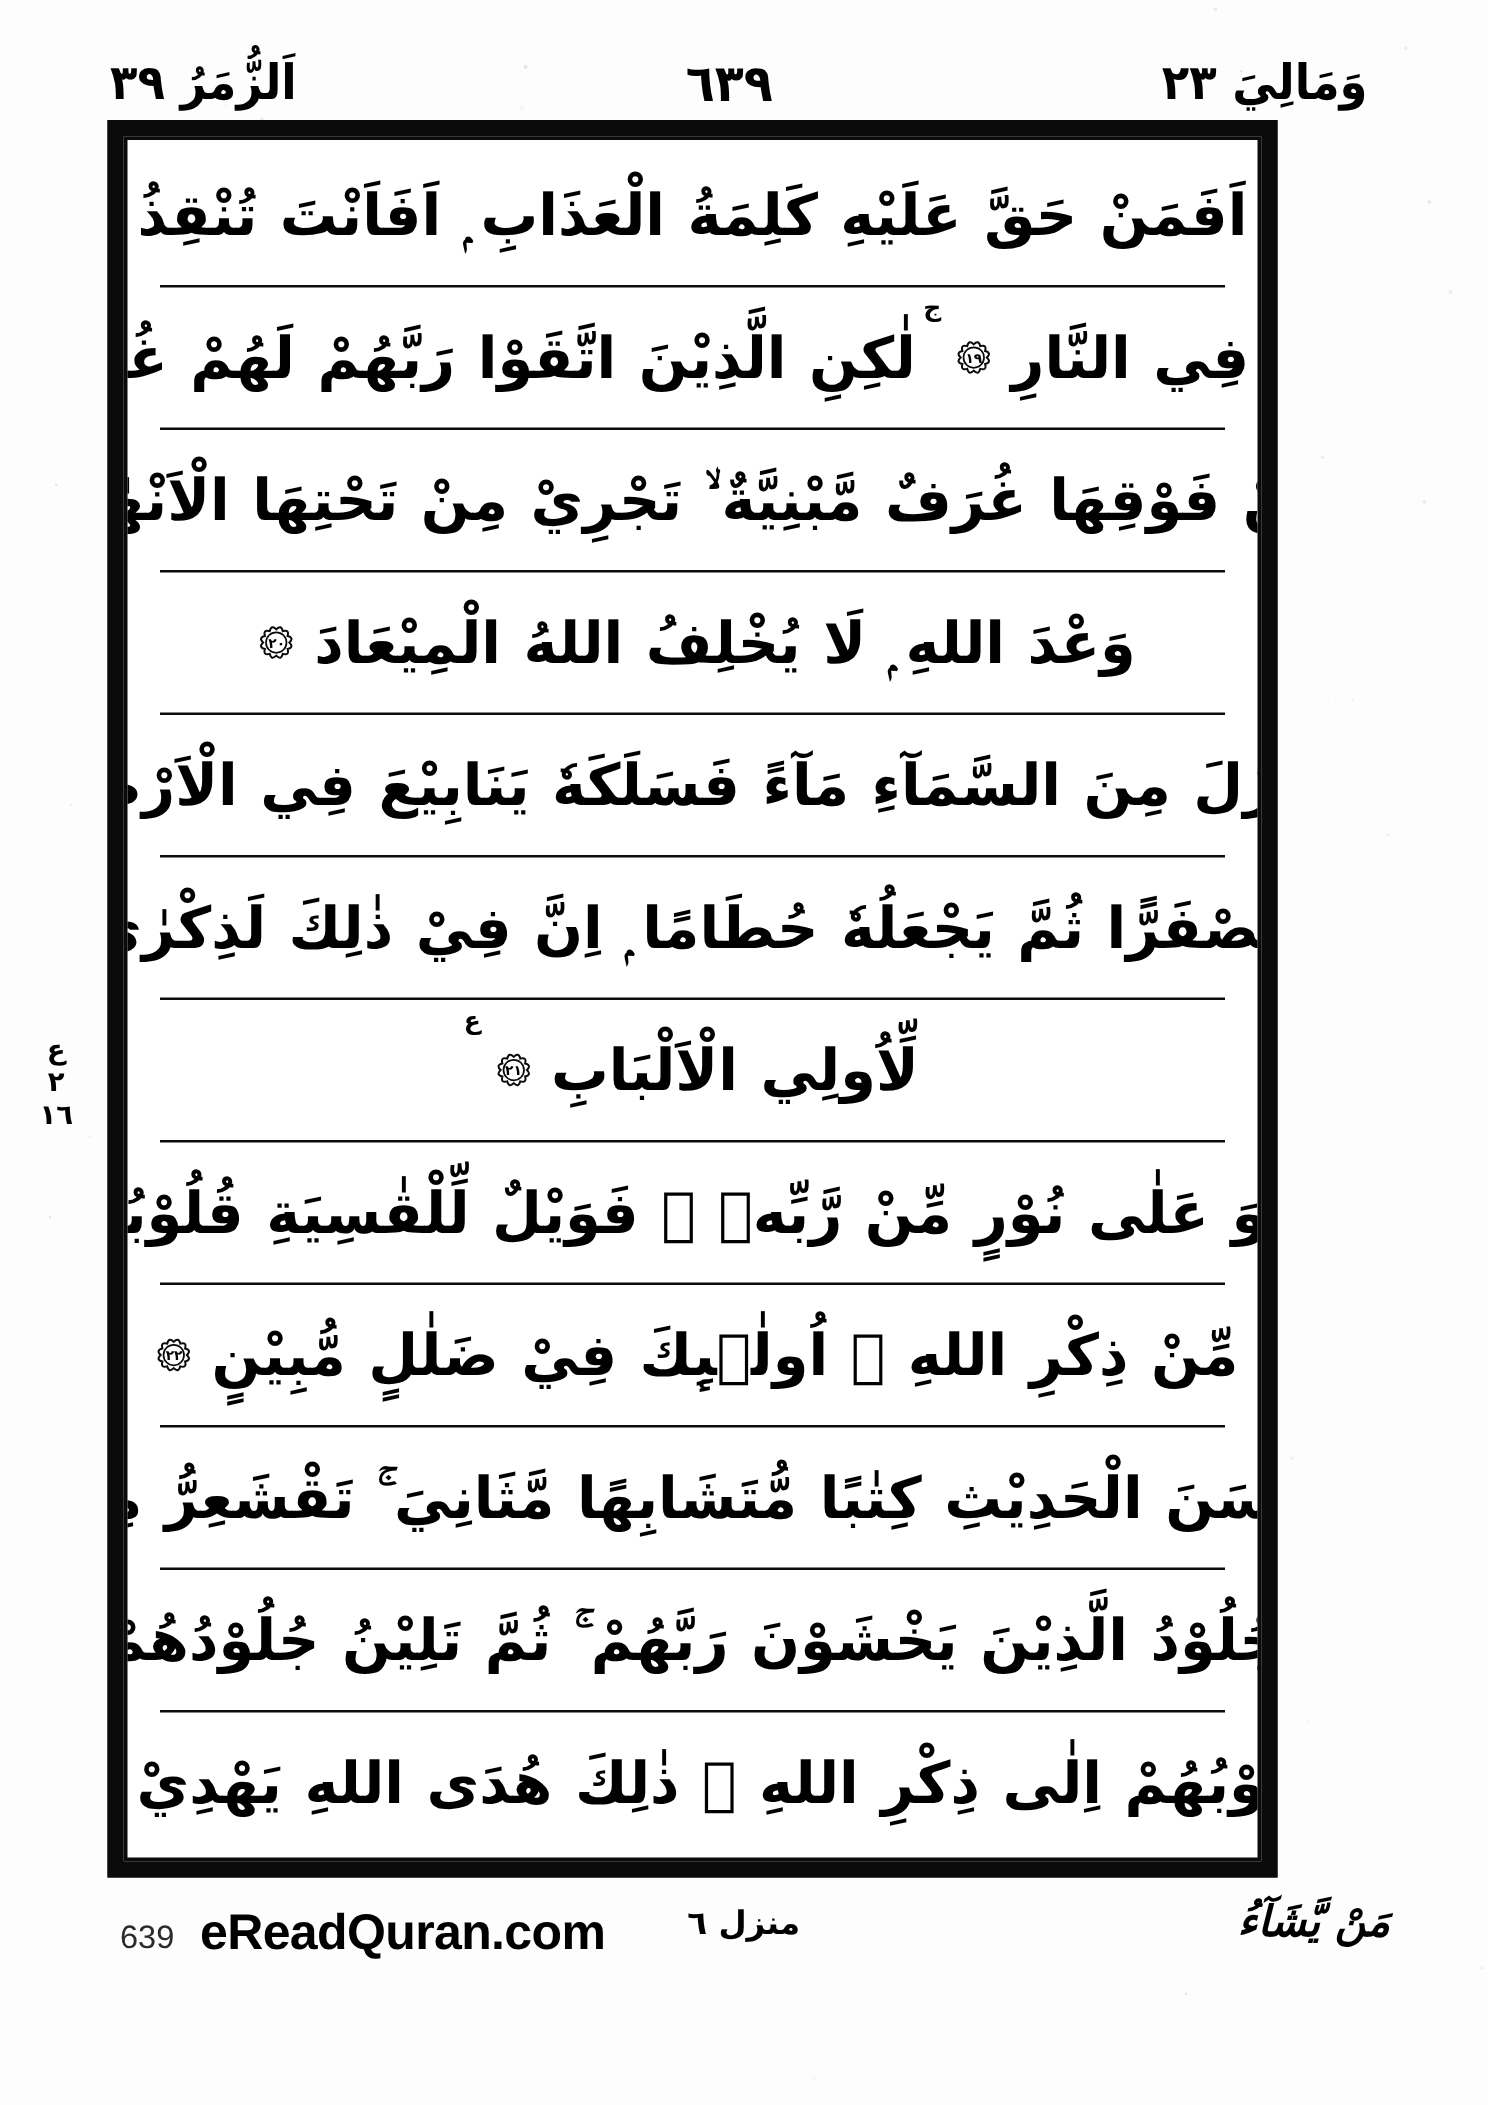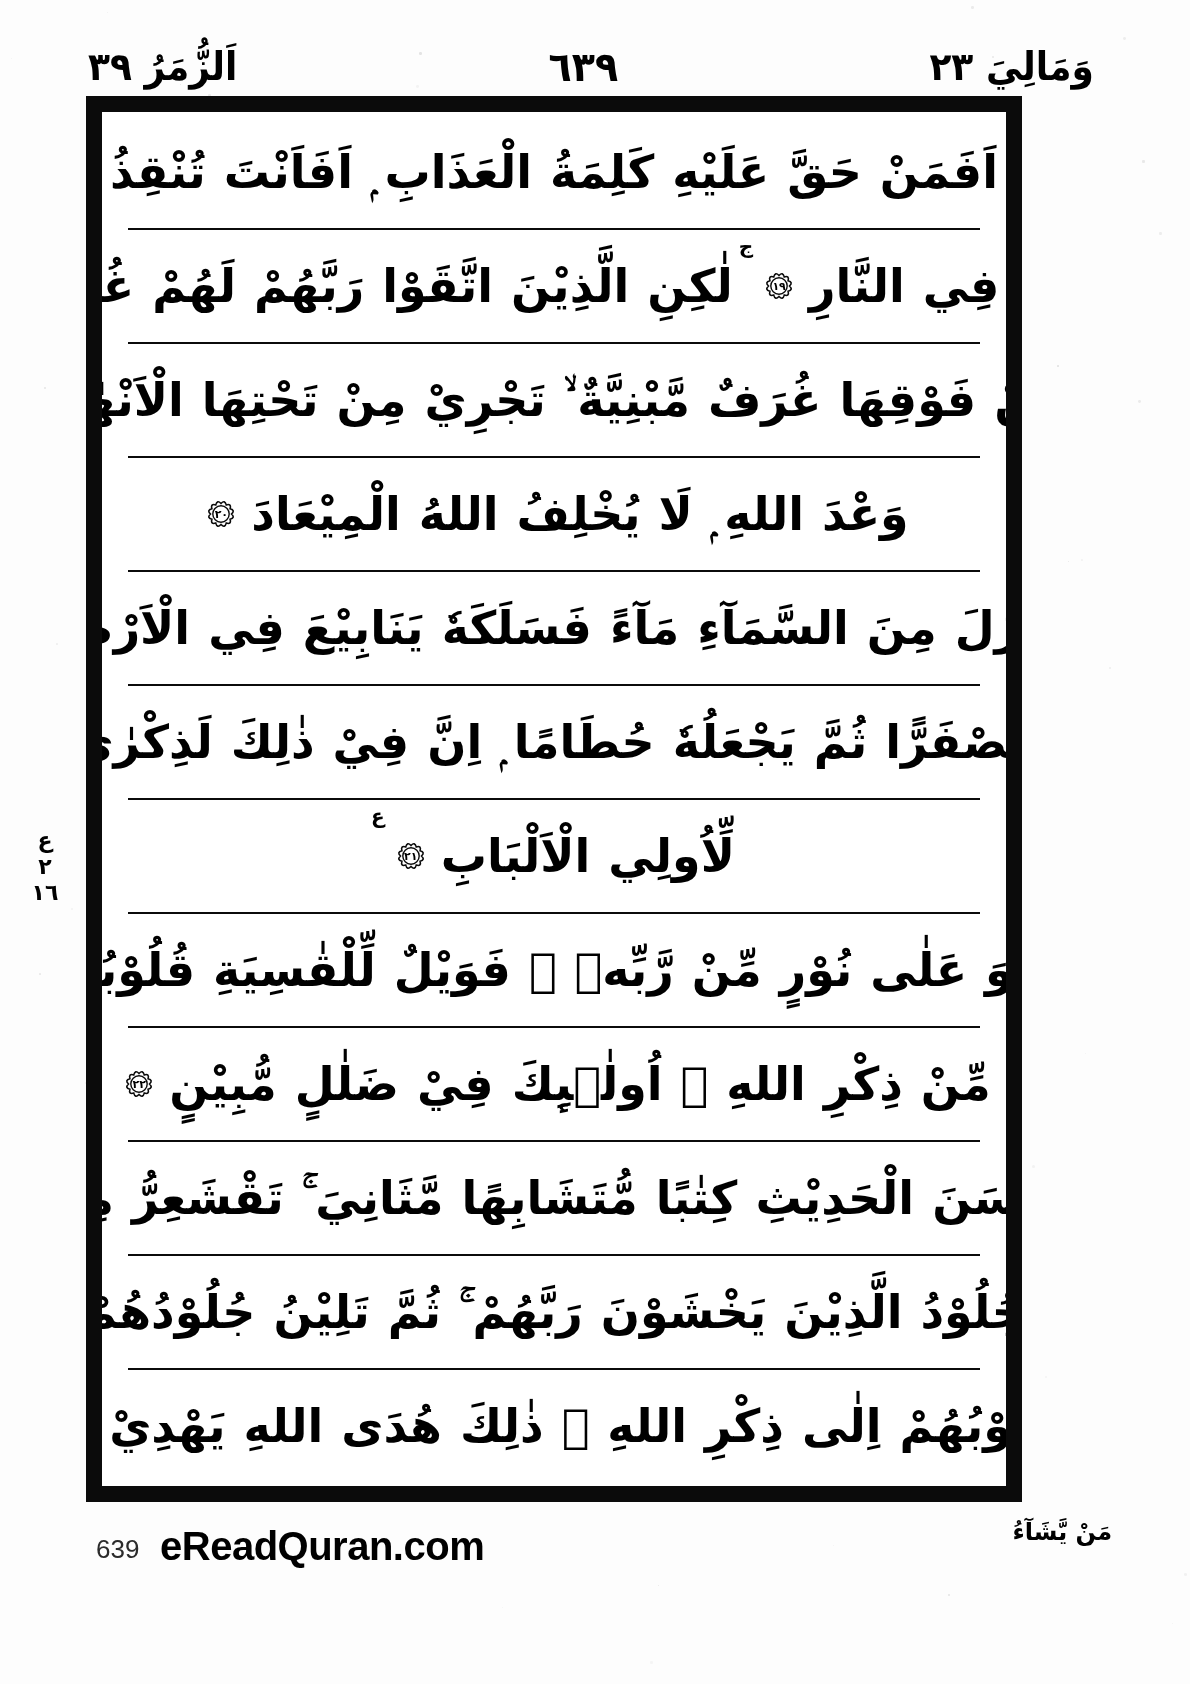--- a/index.html
+++ b/index.html
@@ -114,21 +114,21 @@
   }
   .side-marker span{display:block;}
 
   
   .footer{
     position:absolute;left:0;right:0;top:1512px;height:90px;
     direction:rtl;
   }
   .foot-catch{
     position:absolute;right:78px;top:6px;
-    font-size:24px;font-weight:bold;white-space:nowrap;
+    font-size:34px;font-weight:bold;white-space:nowrap;font-style:italic;
   }
   .foot-manzil{
     position:absolute;left:0;right:0;top:12px;
     text-align:center;
     font-size:26px;font-weight:bold;
   }
   .foot-brand{
     position:absolute;left:160px;top:12px;
     font-size:40px;font-weight:bold;
     font-family:"Liberation Sans",sans-serif;
@@ -323,17 +323,18 @@
           </div>
           <div class="ayah-line">
             <div class="txt">وَقُلُوْبُهُمْ اِلٰى ذِكْرِ اللهِ ۭ ذٰلِكَ هُدَى اللهِ يَهْدِيْ بِهٖ</div>
           </div>
         </div>
     </div>
   </div>
 
   <div class="footer">
     <div class="foot-catch">مَنْ يَّشَآءُ</div>
+    <div class="foot-manzil">منزل ٦</div>
     <div class="foot-brand">eReadQuran.com</div>
     <div class="foot-pageno">639</div>
   </div>
 
 </div>
 
 </body></html>

